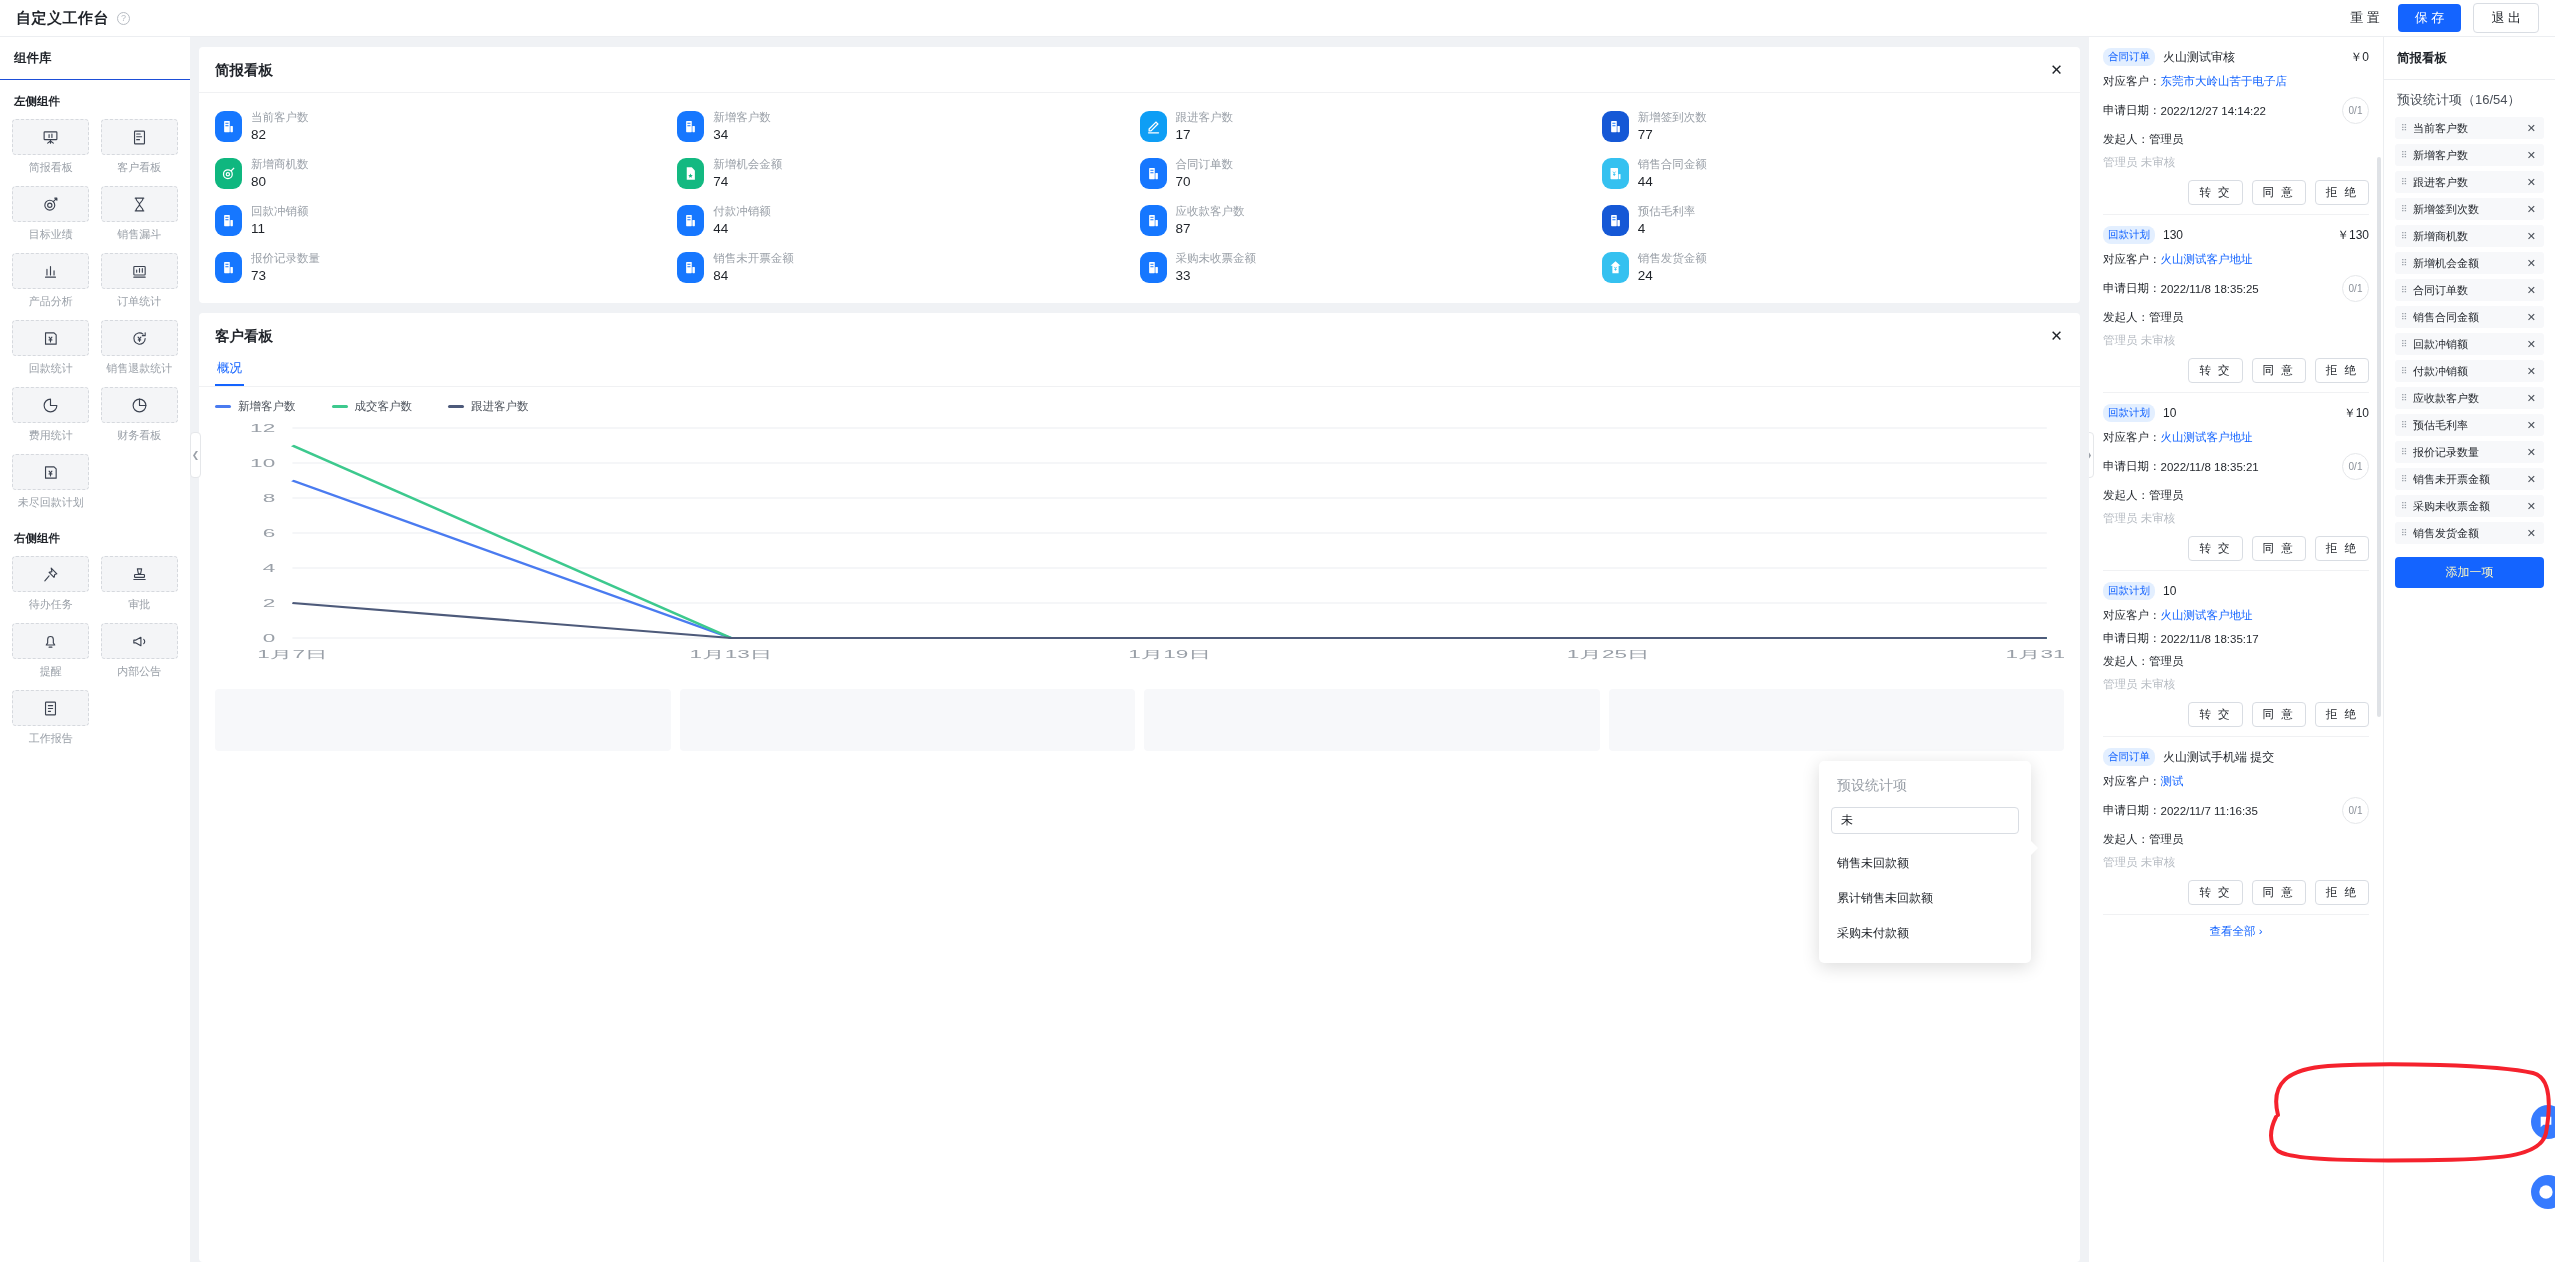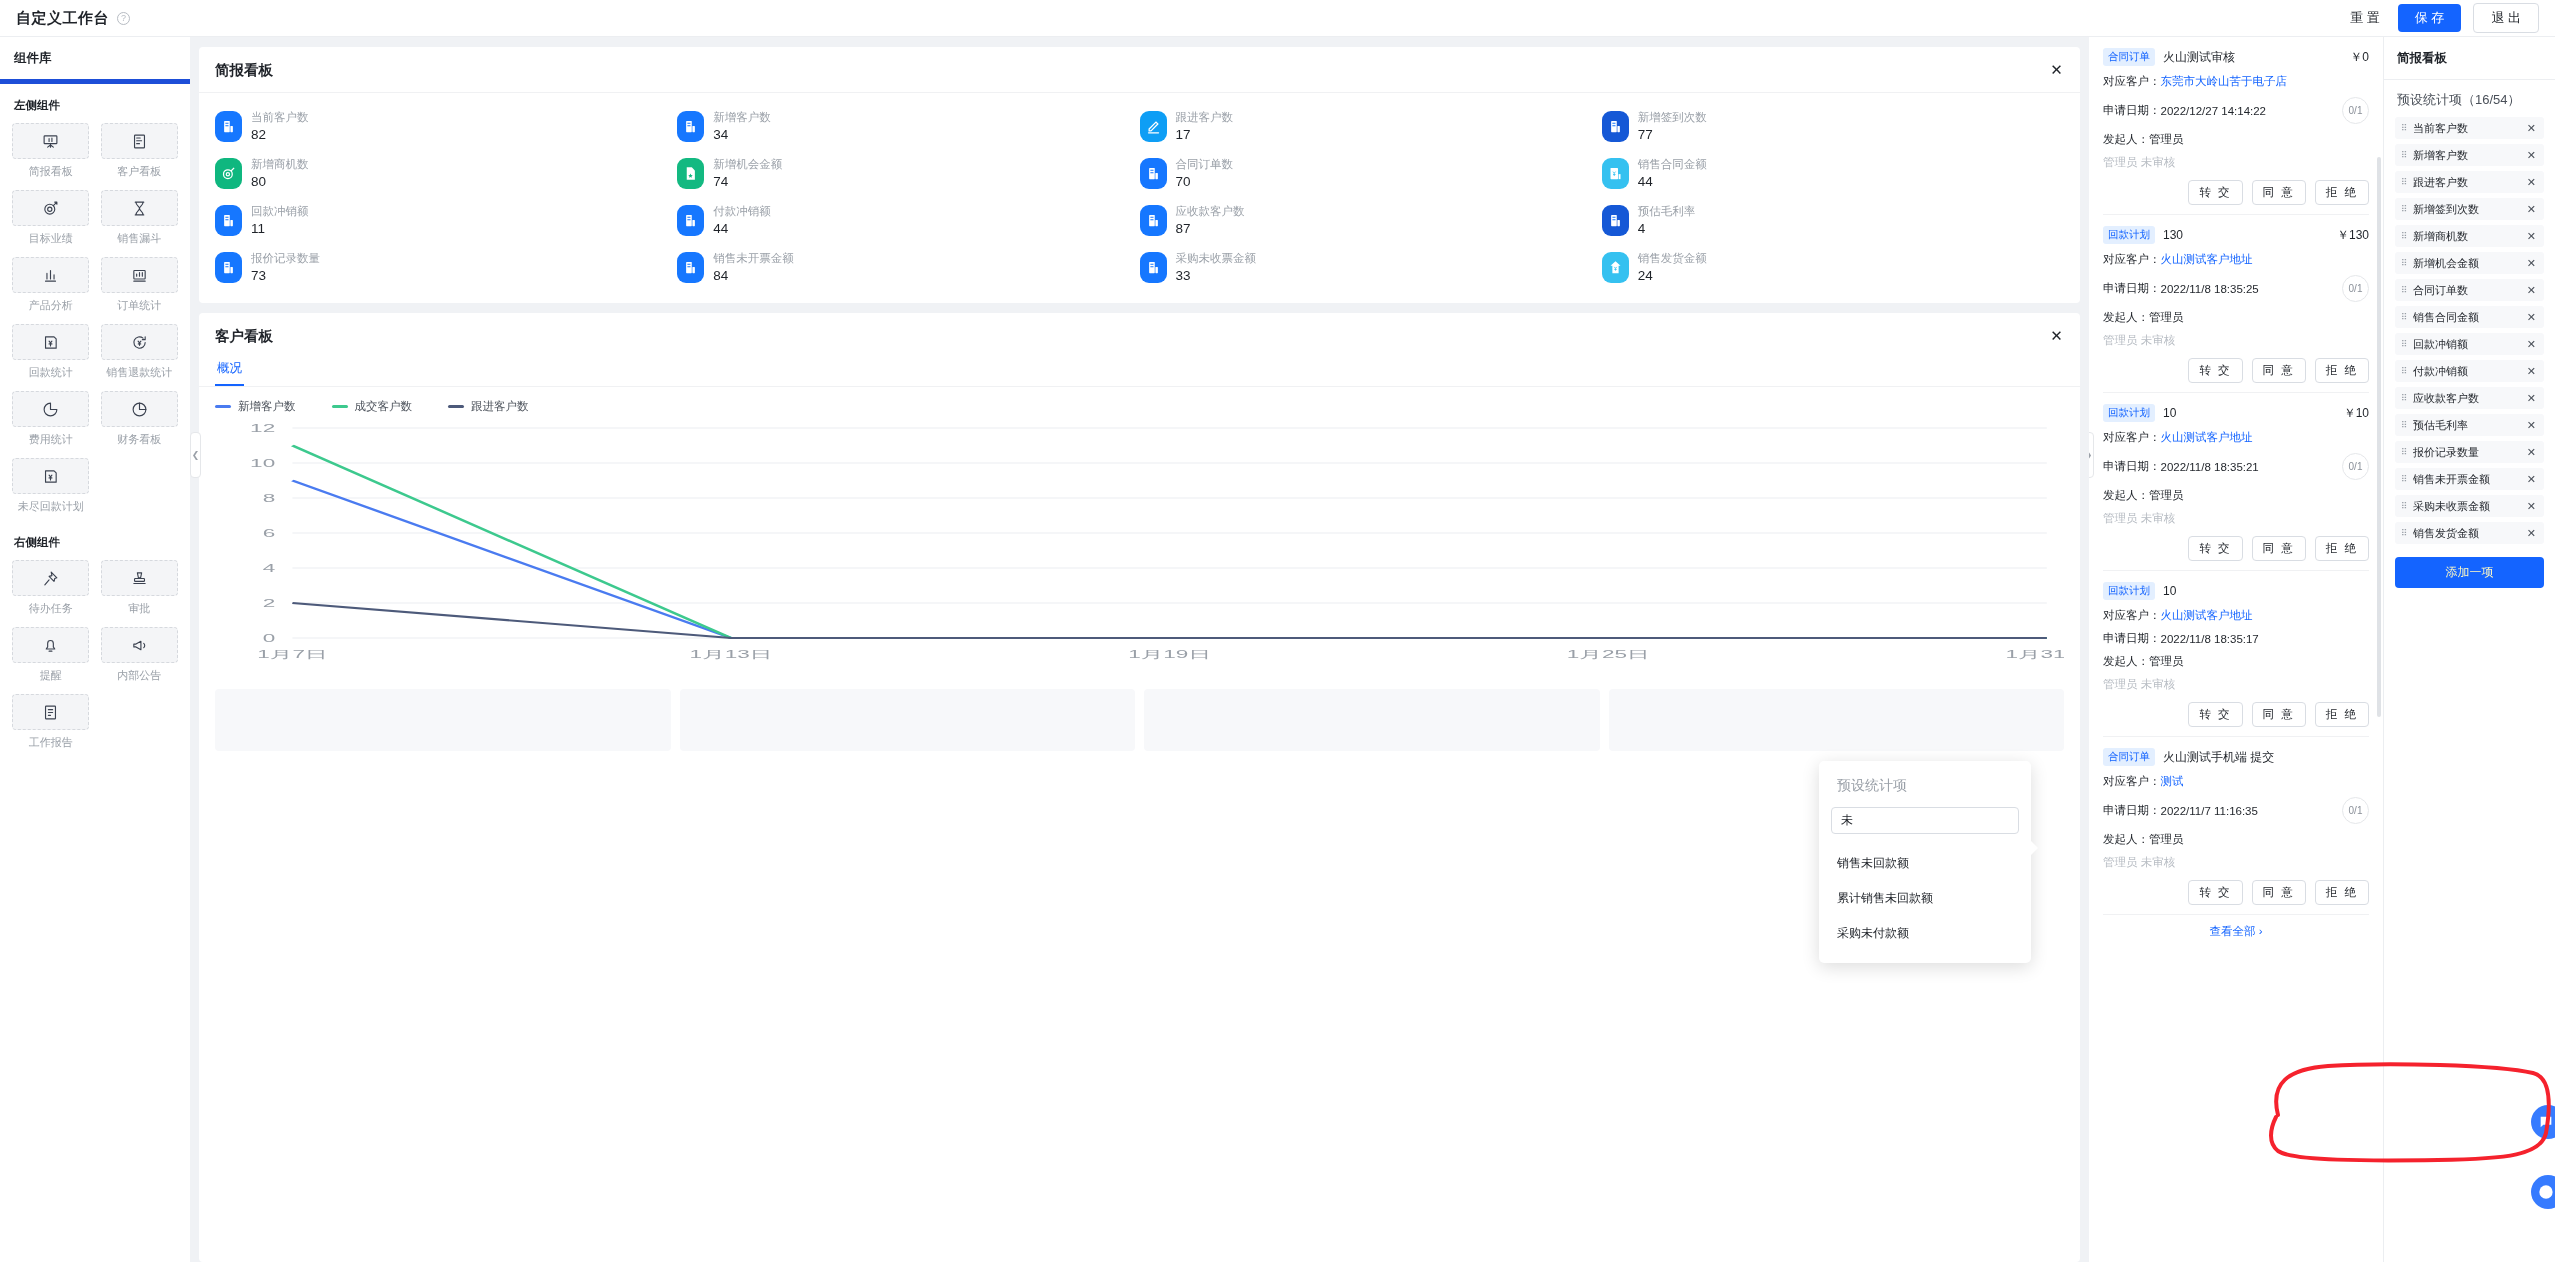--- a/index.html
+++ b/index.html
@@ -37,21 +37,21 @@
   
   .body-row { display: flex; height: 1225px; align-items: stretch; }
 
   
   .lib {
     width: 190px; background: #fff; flex: 0 0 190px; height: 100%;
     display: flex; flex-direction: column; overflow: hidden;
   }
   .lib-head {
     font-size: 12.5px; font-weight: 700; padding: 13px 14px 12px 14px;
-    border-bottom: 5px solid #1d4ed8;
+    border-bottom: 1px solid #1d4ed8;
   }
   .lib-body { padding: 10px 12px 20px 12px; overflow: hidden; }
   .lib-group-title { font-size: 11.5px; font-weight: 700; color: #1f2329; margin: 4px 0 10px 2px; }
   .lib-grid { display: grid; grid-template-columns: 1fr 1fr; column-gap: 11px; row-gap: 2px; }
   .lib-item { display: flex; flex-direction: column; align-items: center; margin-bottom: 9px; cursor: grab; }
   .lib-tile {
     width: 77px; height: 36px; background: #f4f5f7; border: 1px dashed #d6d9de;
     border-radius: 4px; display: flex; align-items: center; justify-content: center;
   }
   .lib-label { font-size: 11px; color: #9aa0a8; margin-top: 5px; white-space: nowrap; }
@@ -116,21 +116,21 @@
 
   
   .approvals {
     flex: 0 0 294px; width: 294px; background: #fff; height: 100%;
     margin-top: 0; position: relative; overflow: hidden;
   }
   .appr-scroll { padding: 0 14px; }
   .appr-item { padding: 11px 0 9px 0; border-bottom: 1px solid #f0f1f3; }
   .appr-top { display: flex; align-items: center; gap: 8px; }
   .chip {
-    background: #e3efff; color: #1464ff; font-size: 10.5px; border-radius: 3px;
+    background: #e3efff; color: #1464ff; font-size: 10.5px; border-radius: 8px;
     padding: 2px 5px; white-space: nowrap;
   }
   .appr-name { font-size: 12px; color: #1f2329; white-space: nowrap; overflow: hidden; text-align: right; }
   .appr-amt { margin-left: auto; font-size: 12px; color: #1f2329; }
   .appr-line { font-size: 11.5px; color: #1f2329; margin-top: 8px; display: flex; align-items: center; }
   .appr-k { color: #1f2329; }
   .appr-link { color: #1464ff; cursor: pointer; }
   .appr-muted { color: #b7bcc3; }
   .badge-frac {
     margin-left: auto; width: 27px; height: 27px; border-radius: 50%;

